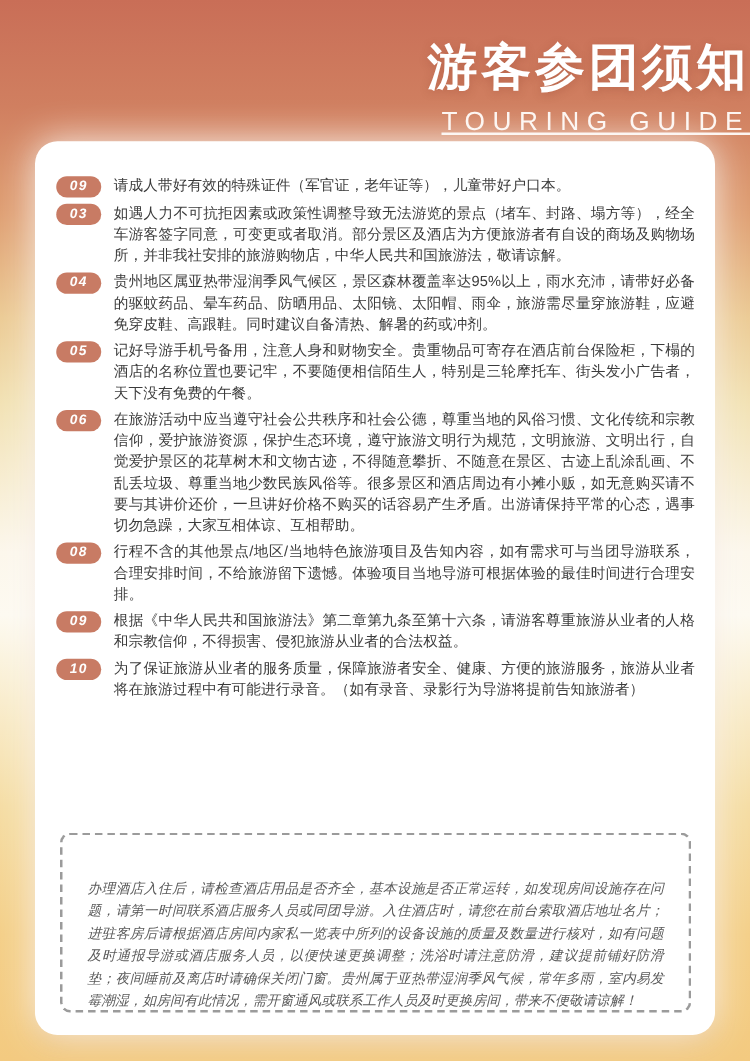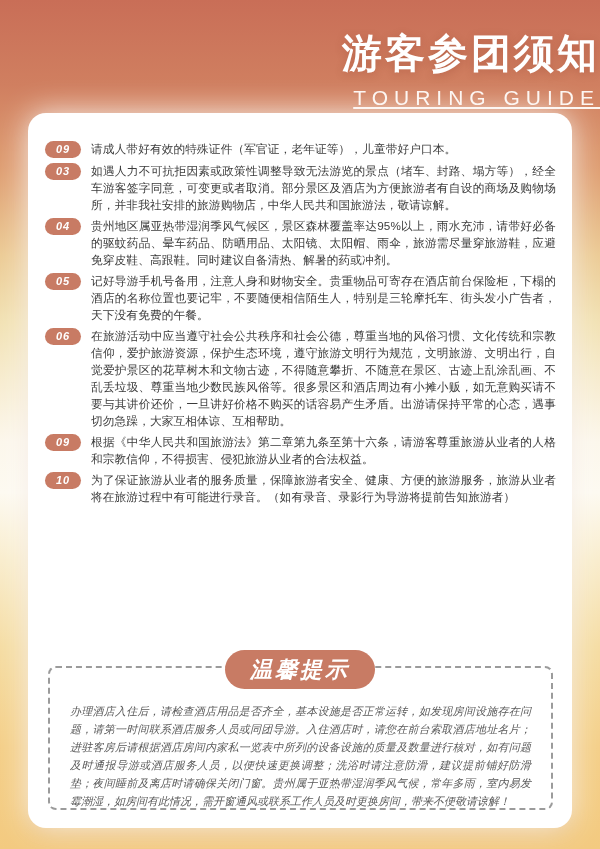--- a/index.html
+++ b/index.html
@@ -140,26 +140,29 @@
   </div>
   <div class="notice">
     <span class="notice-num">05</span>
     <span class="notice-text">记好导游手机号备用，注意人身和财物安全。贵重物品可寄存在酒店前台保险柜，下榻的酒店的名称位置也要记牢，不要随便相信陌生人，特别是三轮摩托车、街头发小广告者，天下没有免费的午餐。</span>
   </div>
   <div class="notice">
     <span class="notice-num">06</span>
     <span class="notice-text">在旅游活动中应当遵守社会公共秩序和社会公德，尊重当地的风俗习惯、文化传统和宗教信仰，爱护旅游资源，保护生态环境，遵守旅游文明行为规范，文明旅游、文明出行，自觉爱护景区的花草树木和文物古迹，不得随意攀折、不随意在景区、古迹上乱涂乱画、不乱丢垃圾、尊重当地少数民族风俗等。很多景区和酒店周边有小摊小贩，如无意购买请不要与其讲价还价，一旦讲好价格不购买的话容易产生矛盾。出游请保持平常的心态，遇事切勿急躁，大家互相体谅、互相帮助。</span>
   </div>
   <div class="notice">
+    <span class="notice-num">08</span>
+    <span class="notice-text">行程不含的其他景点/地区/当地特色旅游项目及告知内容，如有需求可与当团导游联系，合理安排时间，不给旅游留下遗憾。体验项目当地导游可根据体验的最佳时间进行合理安排。</span>
+  </div>
+  <div class="notice">
     <span class="notice-num">09</span>
     <span class="notice-text">根据《中华人民共和国旅游法》第二章第九条至第十六条，请游客尊重旅游从业者的人格和宗教信仰，不得损害、侵犯旅游从业者的合法权益。</span>
   </div>
   <div class="notice">
     <span class="notice-num">10</span>
     <span class="notice-text">为了保证旅游从业者的服务质量，保障旅游者安全、健康、方便的旅游服务，旅游从业者将在旅游过程中有可能进行录音。（如有录音、录影行为导游将提前告知旅游者）</span>
   </div>
 
-  <div class="tips-pill">温馨提示</div>
   <div class="tips-box">
     <div class="tips-text">办理酒店入住后，请检查酒店用品是否齐全，基本设施是否正常运转，如发现房间设施存在问题，请第一时间联系酒店服务人员或同团导游。入住酒店时，请您在前台索取酒店地址名片；进驻客房后请根据酒店房间内家私一览表中所列的设备设施的质量及数量进行核对，如有问题及时通报导游或酒店服务人员，以便快速更换调整；洗浴时请注意防滑，建议提前铺好防滑垫；夜间睡前及离店时请确保关闭门窗。贵州属于亚热带湿润季风气候，常年多雨，室内易发霉潮湿，如房间有此情况，需开窗通风或联系工作人员及时更换房间，带来不便敬请谅解！</div>
   </div>
 
 </div>
 
 </body></html>

